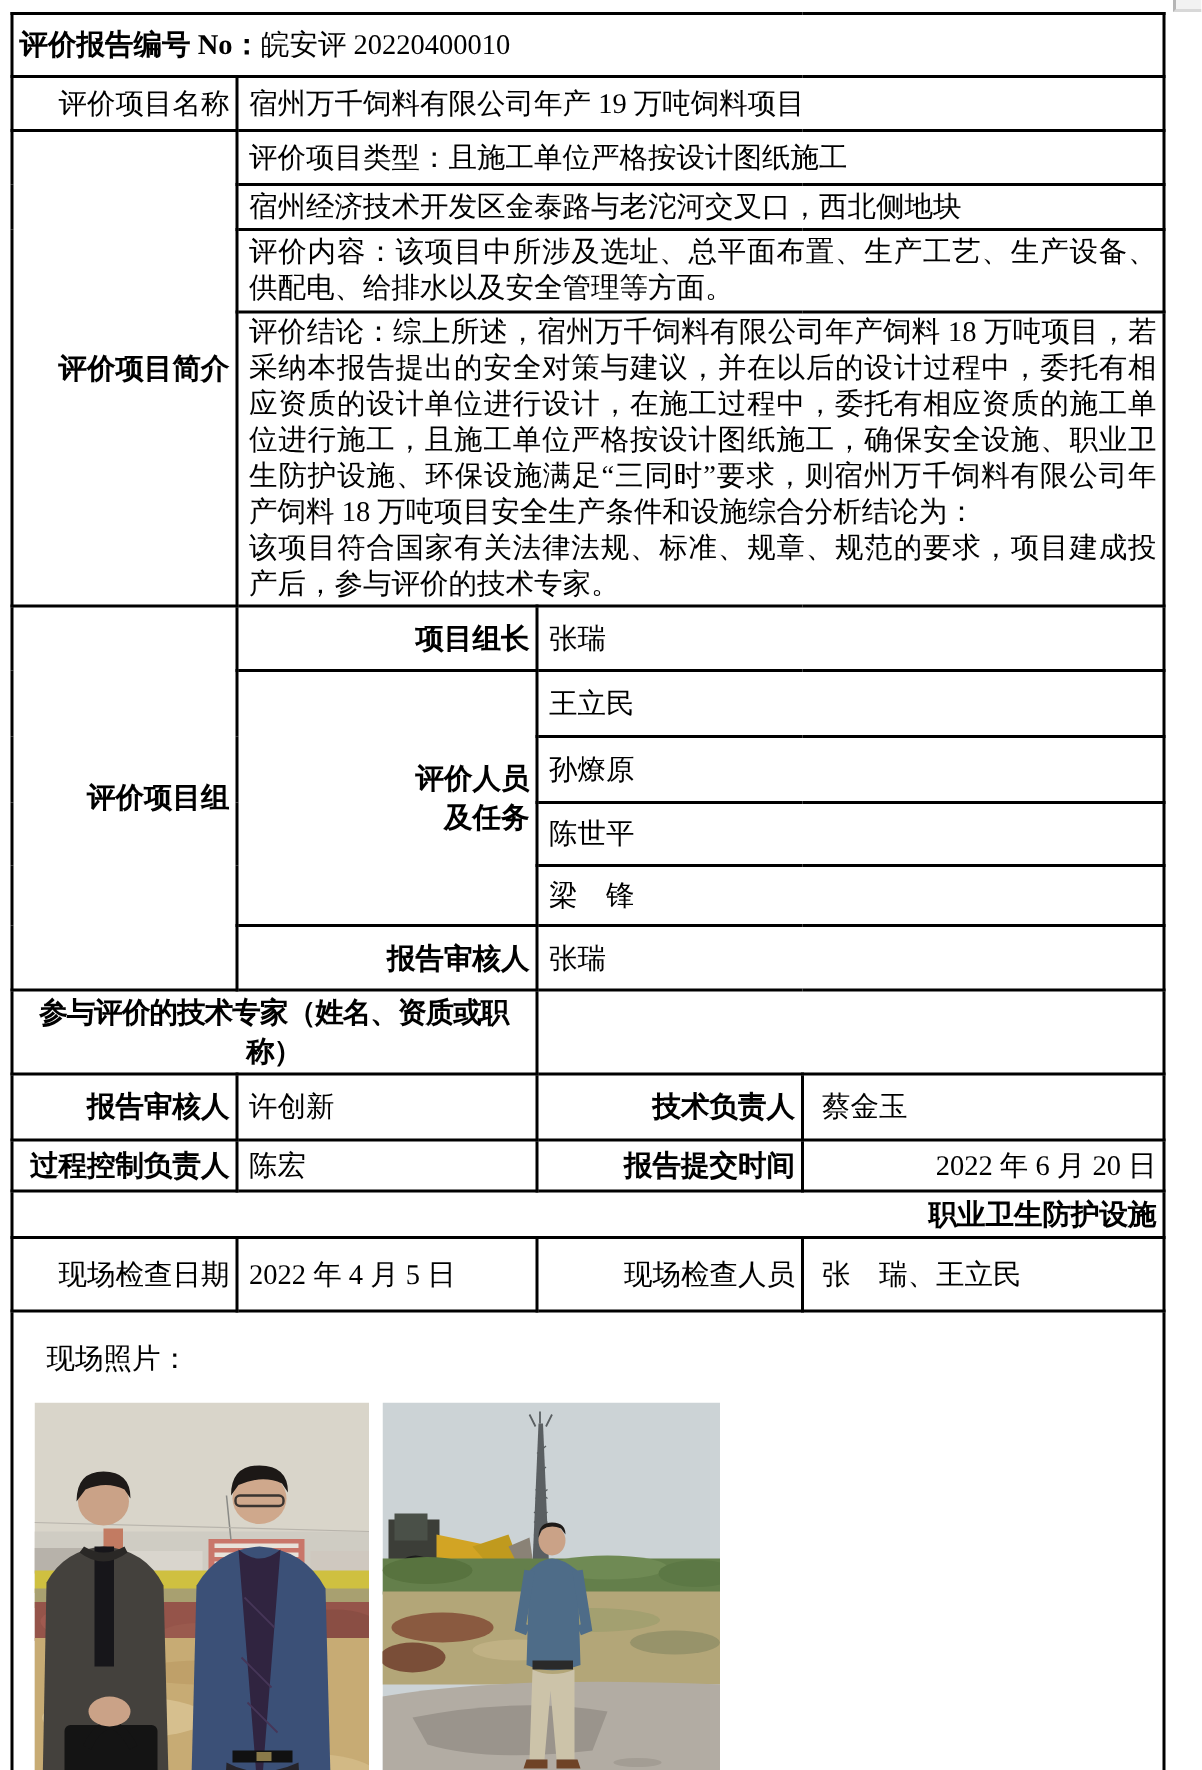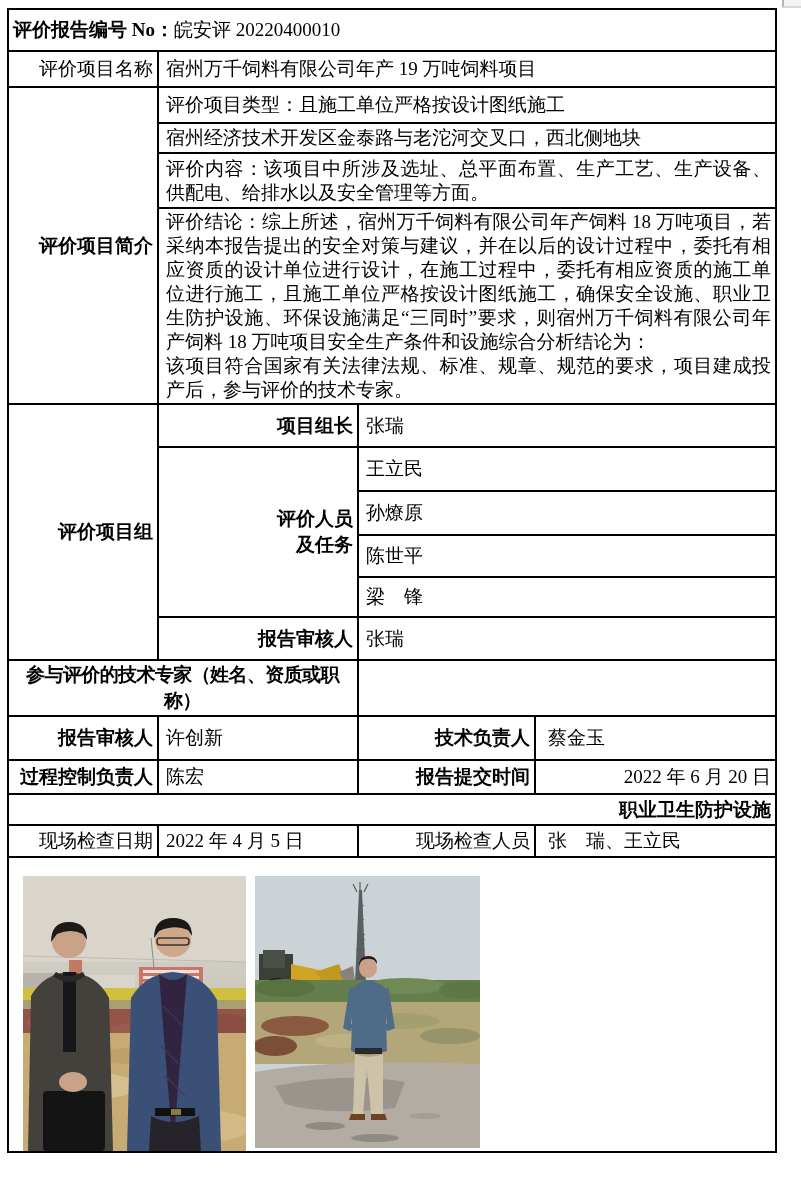--- a/index.html
+++ b/index.html
@@ -107,29 +107,30 @@
     <td class="b c">过程控制负责人</td>
     <td class="pl">陈宏</td>
     <td class="b c">报告提交时间</td>
     <td class="c">2022 年 6 月 20 日</td>
   </tr>
 
   <tr style="height:31px">
     <td colspan="4" class="b c">职业卫生防护设施</td>
   </tr>
 
-  <tr style="height:32px">
+  <tr style="height:49px">
     <td class="c">现场检查日期</td>
     <td class="pl">2022 年 4 月 5 日</td>
     <td class="c">现场检查人员</td>
     <td class="pl2">张　瑞、王立民</td>
   </tr>
 
   <tr>
     <td colspan="4" class="photos-cell">
+      <p class="photo-caption">现场照片：</p>
       <div class="photo-strip">
 
         <svg class="photo" width="223" height="275" viewBox="0 0 223 275">
           <rect width="223" height="275" fill="#d9d5ca"></rect>
           <rect y="86" width="223" height="28" fill="#cfccc3"></rect>
 
           <rect x="0" y="97" width="42" height="17" fill="#b7b2aa"></rect>
           <rect x="46" y="84" width="13" height="30" fill="#c27b62"></rect>
           <rect x="60" y="99" width="52" height="15" fill="#d9d5cd"></rect>
           <rect x="116" y="91" width="64" height="22" fill="#c9766a"></rect>

